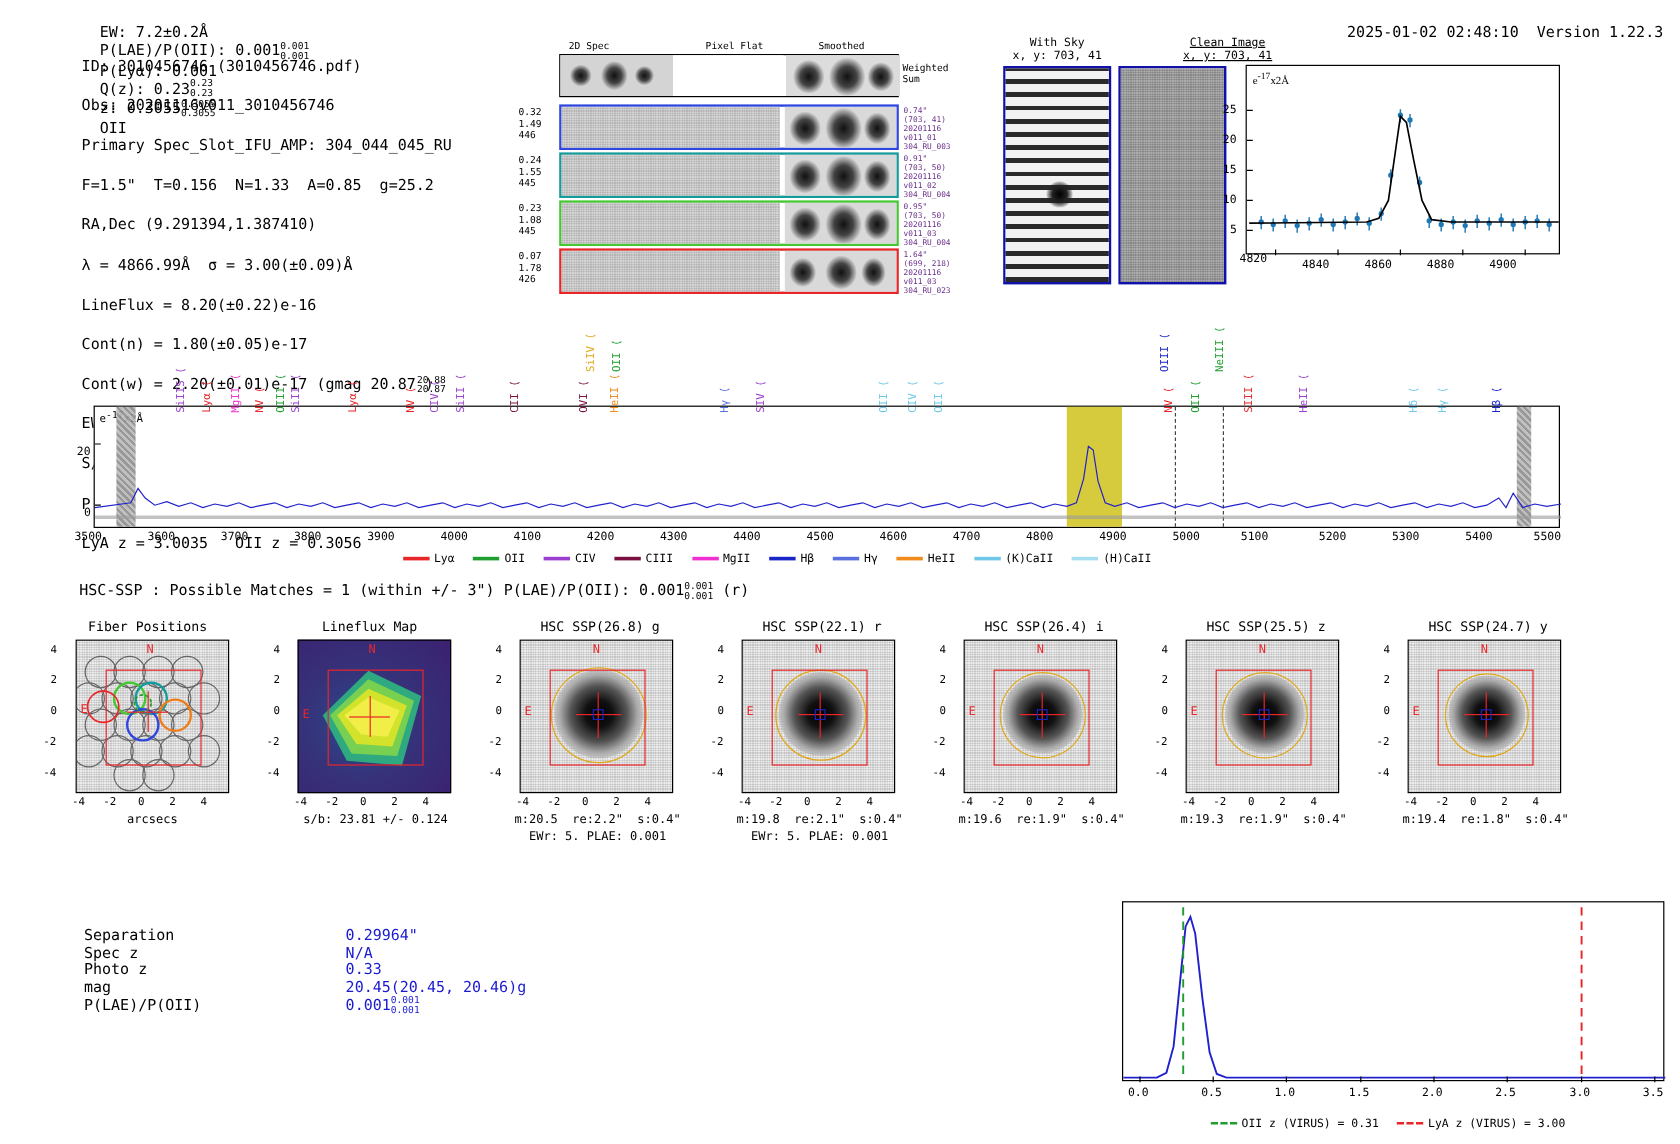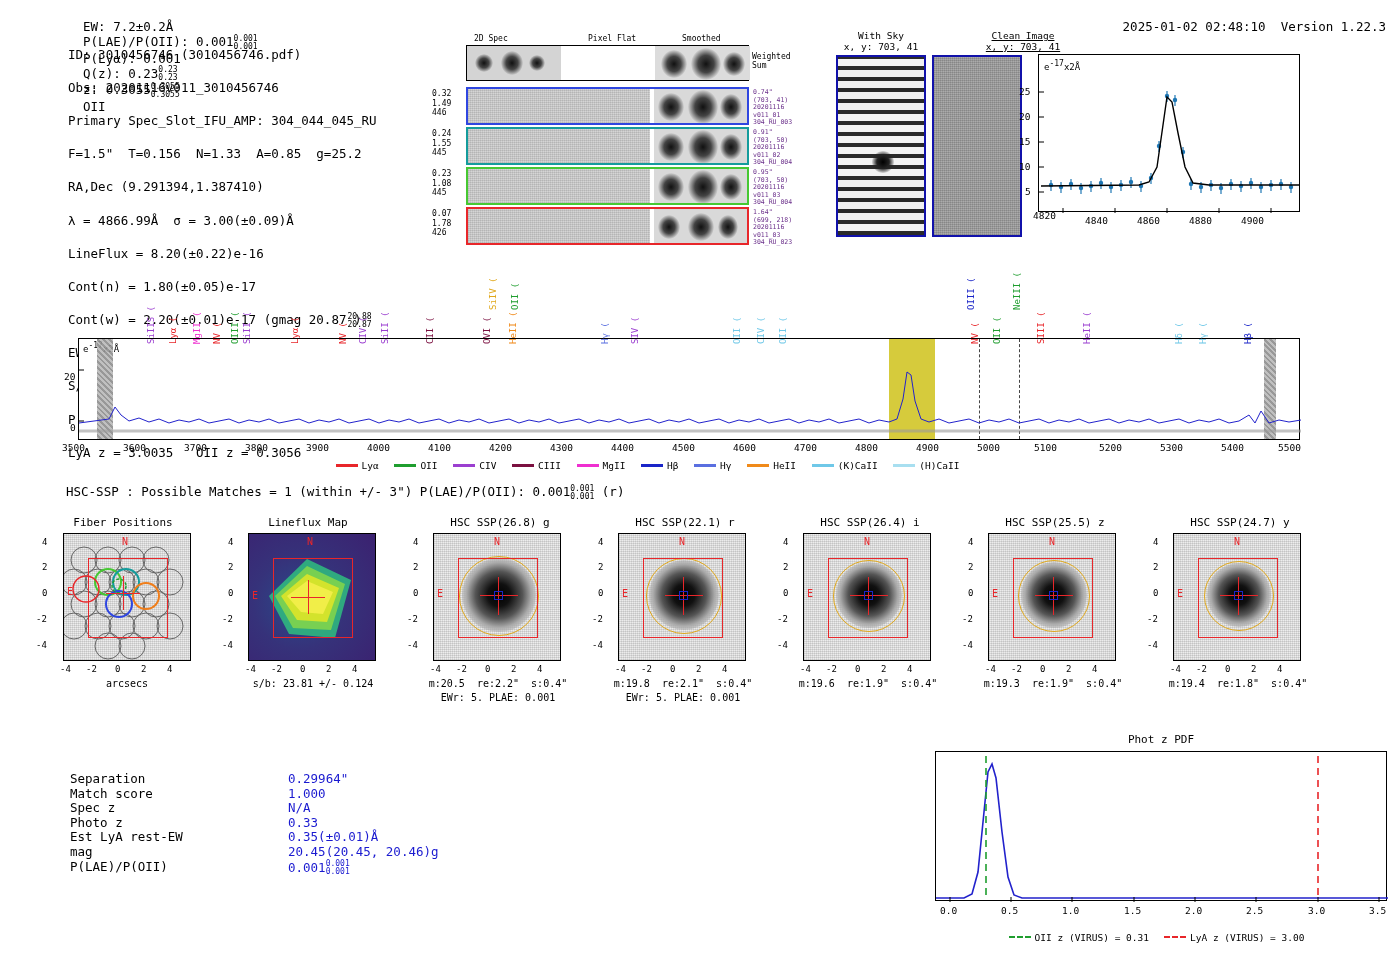--- a/index.html
+++ b/index.html
@@ -272,21 +272,21 @@
 
 <div class="skycap" style="left:968px; top:30px; width:110px;text-decoration:underline;">
   <div>Clean Image</div>
   <div>x, y: 703, 41</div>
 </div>
 <div class="skybox" style="left:932px; top:55px; width:90px; height:182px;">
   <div class="cleanbox"></div>
 </div>
 
 <div class="axes" style="left:1038px; top:54px; width:262px; height:158px;">
-  <div style="position:absolute;left:5px;top:4px;font-size:9px;">e<span class="sup">-17</span>x2Å</div>
+  <div style="position:absolute;left:5px;top:4px;font-size:9px;font-family:Liberation Serif, serif;">e<span class="sup">-17</span>x2Å</div>
   <svg width="262" height="158" style="position:absolute;left:0;top:0;">
 
     <g stroke="#000" stroke-width="1">
       <line x1="0" y1="137" x2="5" y2="137"></line>
       <line x1="0" y1="112" x2="5" y2="112"></line>
       <line x1="0" y1="87" x2="5" y2="87"></line>
       <line x1="0" y1="62" x2="5" y2="62"></line>
       <line x1="0" y1="37" x2="5" y2="37"></line>
       <line x1="24" y1="158" x2="24" y2="153"></line>
       <line x1="76" y1="158" x2="76" y2="153"></line>
@@ -701,30 +701,27 @@
   <div class="axlab" style="left:1170px;top:664px;">-4</div>
   <div class="axlab" style="left:1196px;top:664px;">-2</div>
   <div class="axlab" style="left:1225px;top:664px;">0</div>
   <div class="axlab" style="left:1251px;top:664px;">2</div>
   <div class="axlab" style="left:1277px;top:664px;">4</div>
 </div>
 <div class="undercap" style="left:1163px;top:678px;width:150px;">m:19.4  re:1.8"  s:0.4"</div>
 
 <div id="bottom-table">
   <div><span class="k">Separation</span><span class="v">0.29964"</span></div>
-  <div><span class="k">Match score</span><span class="v">1.000</span></div>
   <div><span class="k">Spec z</span><span class="v">N/A</span></div>
   <div><span class="k">Photo z</span><span class="v">0.33</span></div>
-  <div><span class="k">Est LyA rest-EW</span><span class="v">0.35(±0.01)Å</span></div>
   <div><span class="k">mag</span><span class="v">20.45(20.45, 20.46)g</span></div>
   <div><span class="k">P(LAE)/P(OII)</span><span class="v">0.001</span><span class="frac" style="color:#1a1ad0;"><span>0.001</span><span>0.001</span></span></div>
 </div>
 
 <div id="photz">
-  <div style="position:absolute;left:0;top:0;width:452px;text-align:center;font-size:11px;">Phot z PDF</div>
   <div class="axes" style="left:0;top:18px;width:452px;height:150px;">
     <svg width="452" height="150" style="position:absolute;left:0;top:0;">
       <path d="M0,146 L28,146 L36,142 L42,120 L48,60 L52,20 L56,12 L60,26 L66,80 L72,125 L78,143 L86,146 L452,146" fill="none" stroke="#2222cc" stroke-width="1.6"></path>
       <line x1="50" y1="4" x2="50" y2="148" stroke="#1f9e2f" stroke-width="1.6" stroke-dasharray="7,5"></line>
       <line x1="382" y1="4" x2="382" y2="148" stroke="#e8262a" stroke-width="1.6" stroke-dasharray="7,5"></line>
       <g stroke="#000" stroke-width="1">
         <line x1="14" y1="150" x2="14" y2="145"></line>
         <line x1="75" y1="150" x2="75" y2="145"></line>
         <line x1="136" y1="150" x2="136" y2="145"></line>
         <line x1="198" y1="150" x2="198" y2="145"></line>

